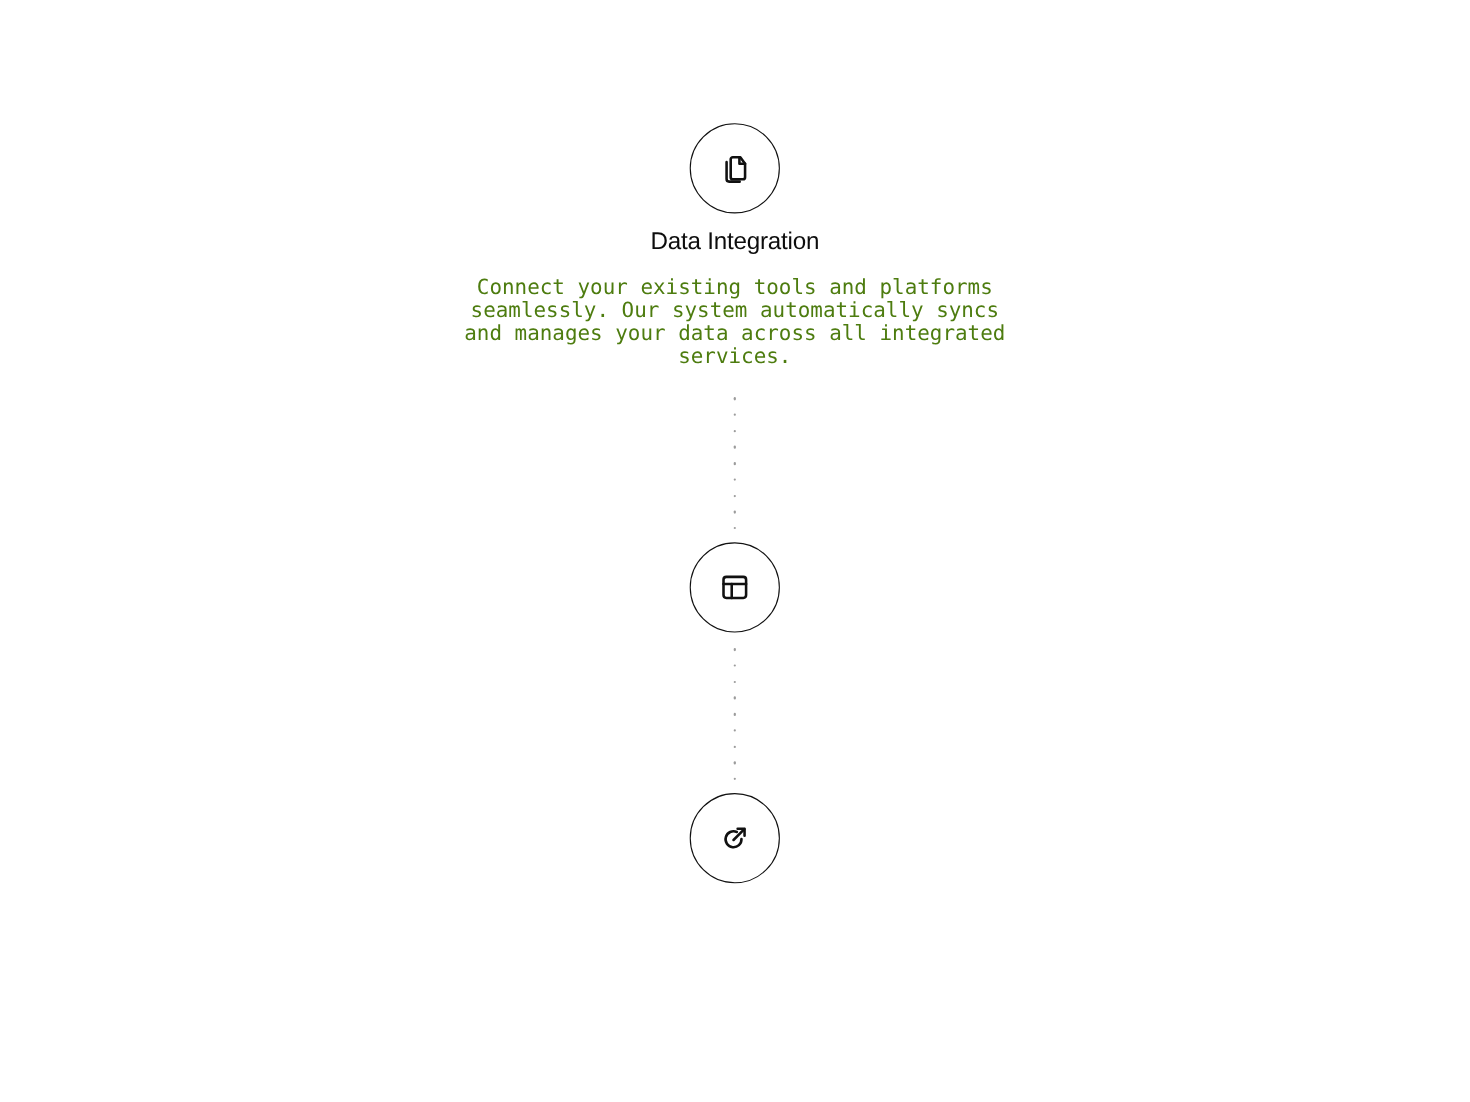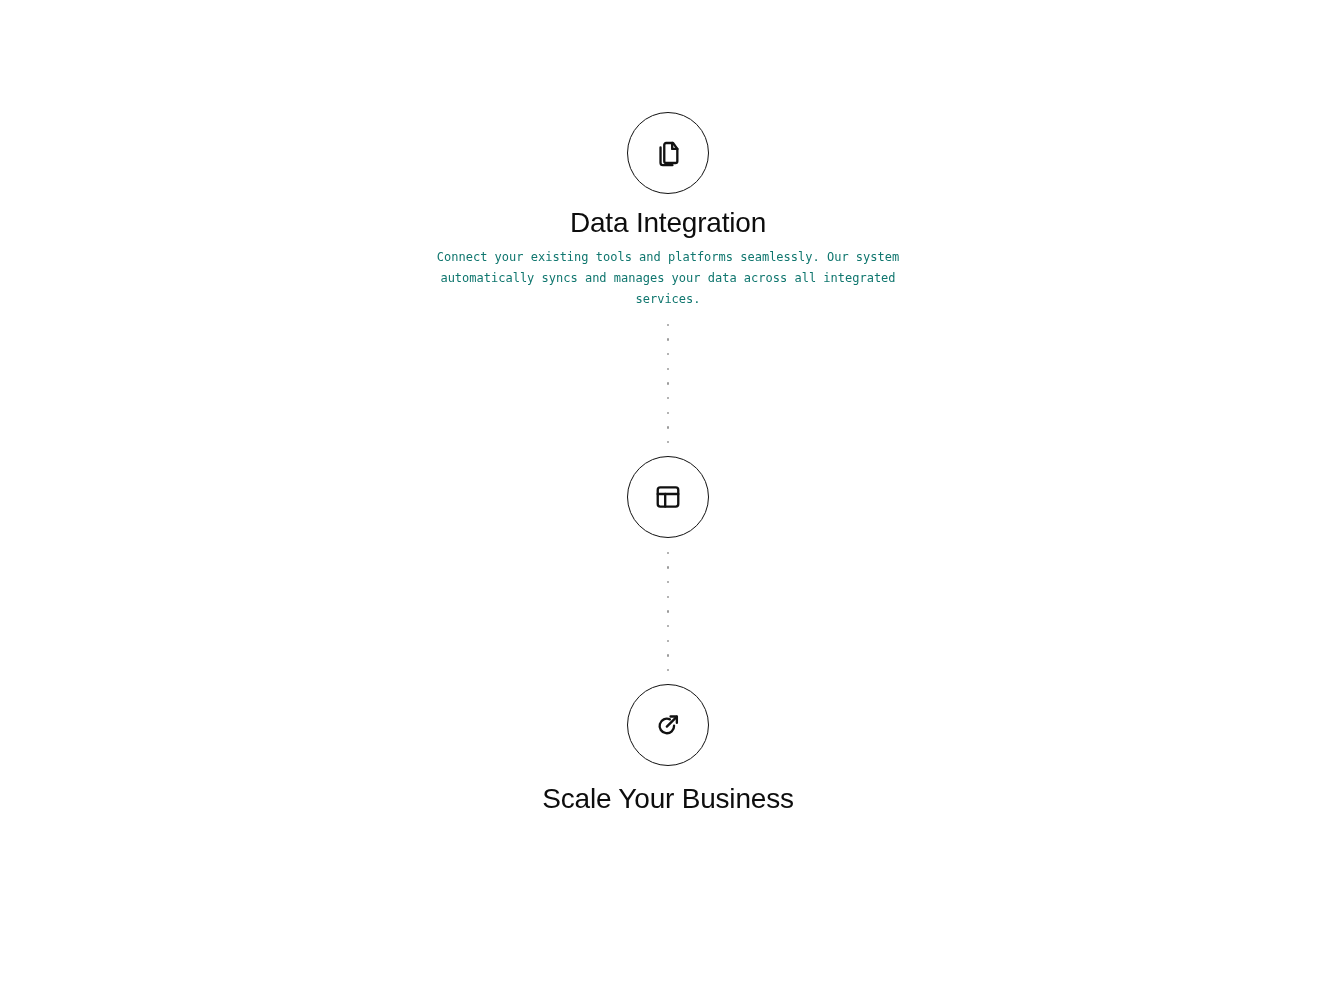--- a/index.html
+++ b/index.html
@@ -49,38 +49,38 @@
   }
 
   .icon-circle svg {
     display: block;
     width: 28px;
     height: 28px;
   }
 
   .step-title {
     font-family: "Liberation Sans", sans-serif;
-    font-size: 28px;
+    font-size: 22px;
     font-weight: 400;
     color: #0d0d0d;
     letter-spacing: -0.2px;
     line-height: 1.2;
     text-align: center;
     margin: 0;
     padding-top: 12px;
   }
 
   .step-desc {
     font-family: "DejaVu Sans Mono", monospace;
-    font-size: 12px;
+    font-size: 19px;
     font-weight: 400;
-    color: #0f766e;
+    color: #4d7c0f;
     line-height: 21px;
     text-align: center;
-    margin: 0;
+    margin: 12px;
     padding-top: 7px;
     width: 520px;
   }
 
   
   .step.step-wide-gap .step-title { padding-top: 16px; }
 
   
   .connector {
     width: 4px;
@@ -157,16 +157,15 @@
   <div class="step step-wide-gap">
     <div class="icon-circle">
       <span>
         <svg viewBox="0 0 24 24" fill="none" stroke="#111111" stroke-width="2" stroke-linecap="round" stroke-linejoin="round">
           <path d="M17.2 12.6a6.2 6.2 0 1 1-3.6-5.4"></path>
           <path d="M11 13.4 19.4 5"></path>
           <path d="M14.2 4.7h5.4v5.4"></path>
         </svg>
       </span>
     </div>
-    <h2 class="step-title">Scale Your Business</h2>
   </div>
 
 </div>
 
 </body></html>

